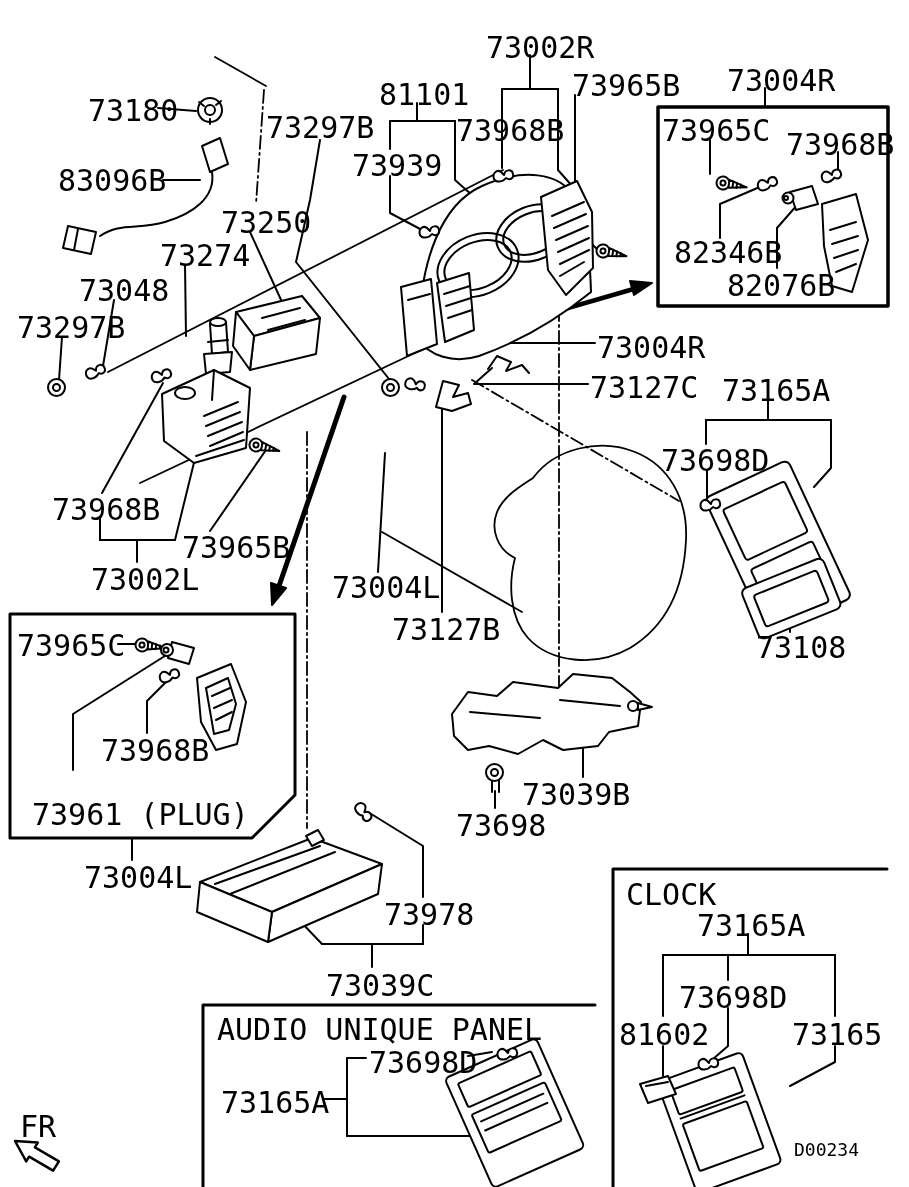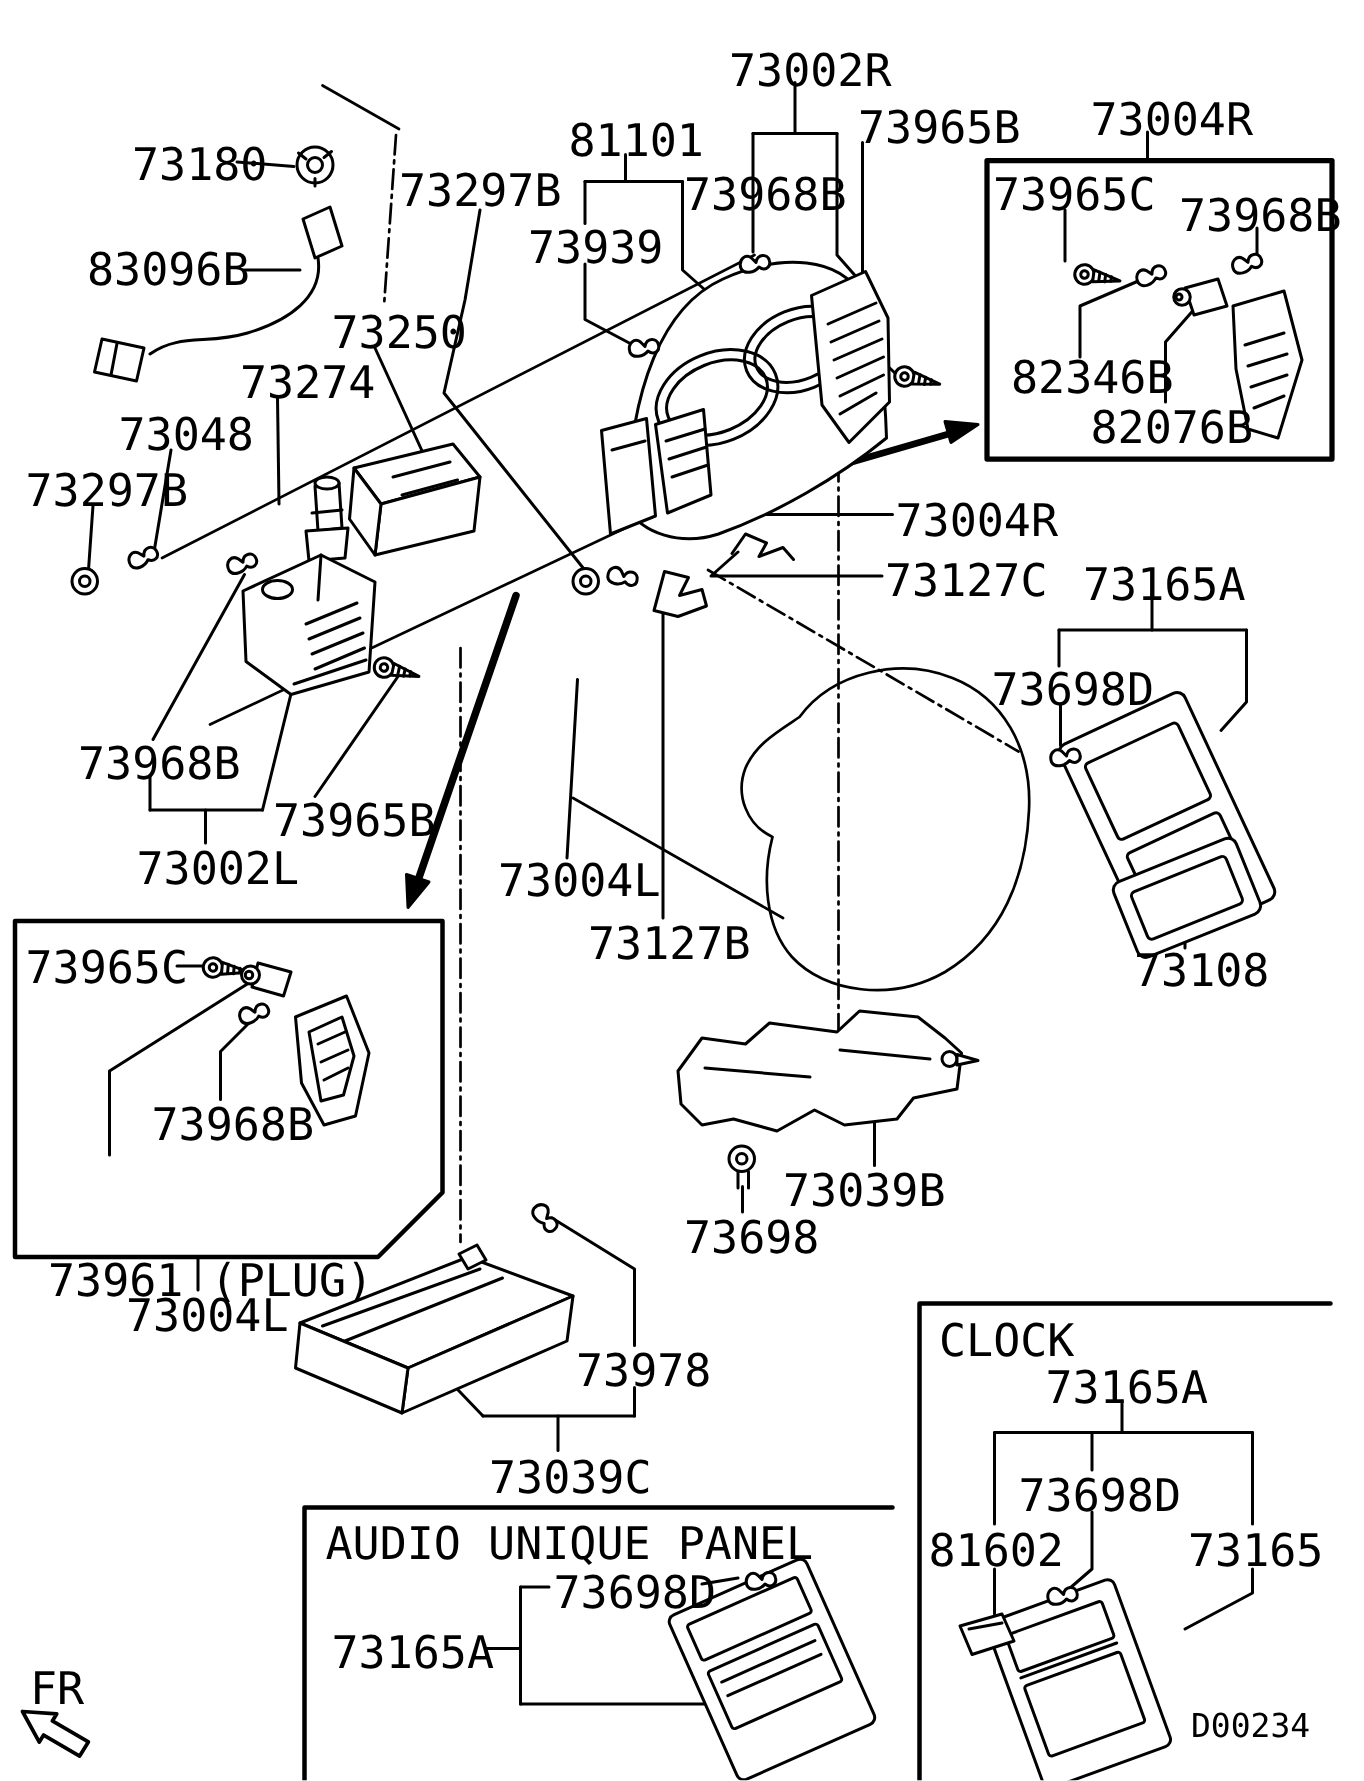--- a/index.html
+++ b/index.html
@@ -1,21 +1,21 @@
 <!DOCTYPE html>
 <html><head>
 <meta charset="utf-8">
 <style>
   html,body{margin:0;padding:0;background:#fff;}
   #page{position:relative;width:909px;height:1187px;background:#ffffff;overflow:hidden;
         font-family:"DejaVu Sans Mono",monospace;}
   #art{position:absolute;left:0;top:0;}
   .lbl{position:absolute;font-size:30px;line-height:1;color:#000;white-space:pre;
        font-family:"DejaVu Sans Mono",monospace;}
-  .lbl.small{font-size:22px;}
+  .lbl.small{font-size:18px;}
 </style>
 </head>
 <body>
 
 <div id="page">
 
   <svg id="art" width="909" height="1187" viewBox="0 0 909 1187" fill="none" stroke="#000" stroke-width="2" stroke-linecap="round" stroke-linejoin="round">
 
     <defs>
       <g id="d-clip">
@@ -327,21 +327,21 @@
   <span class="lbl" style="left:722px;top:376px">73165A</span>
   <span class="lbl" style="left:661px;top:446px">73698D</span>
   <span class="lbl" style="left:52px;top:495px">73968B</span>
   <span class="lbl" style="left:182px;top:533px">73965B</span>
   <span class="lbl" style="left:91px;top:565px">73002L</span>
   <span class="lbl" style="left:332px;top:573px">73004L</span>
   <span class="lbl" style="left:392px;top:615px">73127B</span>
   <span class="lbl" style="left:756px;top:633px">73108</span>
   <span class="lbl" style="left:17px;top:631px">73965C</span>
   <span class="lbl" style="left:101px;top:736px">73968B</span>
-  <span class="lbl" style="left:32px;top:840px">73961 (PLUG)</span>
+  <span class="lbl" style="left:32px;top:800px">73961 (PLUG)</span>
   <span class="lbl" style="left:84px;top:863px">73004L</span>
   <span class="lbl" style="left:522px;top:780px">73039B</span>
   <span class="lbl" style="left:456px;top:811px">73698</span>
   <span class="lbl" style="left:384px;top:900px">73978</span>
   <span class="lbl" style="left:326px;top:971px">73039C</span>
   <span class="lbl" style="left:697px;top:911px">73165A</span>
   <span class="lbl" style="left:679px;top:983px">73698D</span>
   <span class="lbl" style="left:619px;top:1020px">81602</span>
   <span class="lbl" style="left:792px;top:1020px">73165</span>
   <span class="lbl" style="left:369px;top:1048px">73698D</span>

